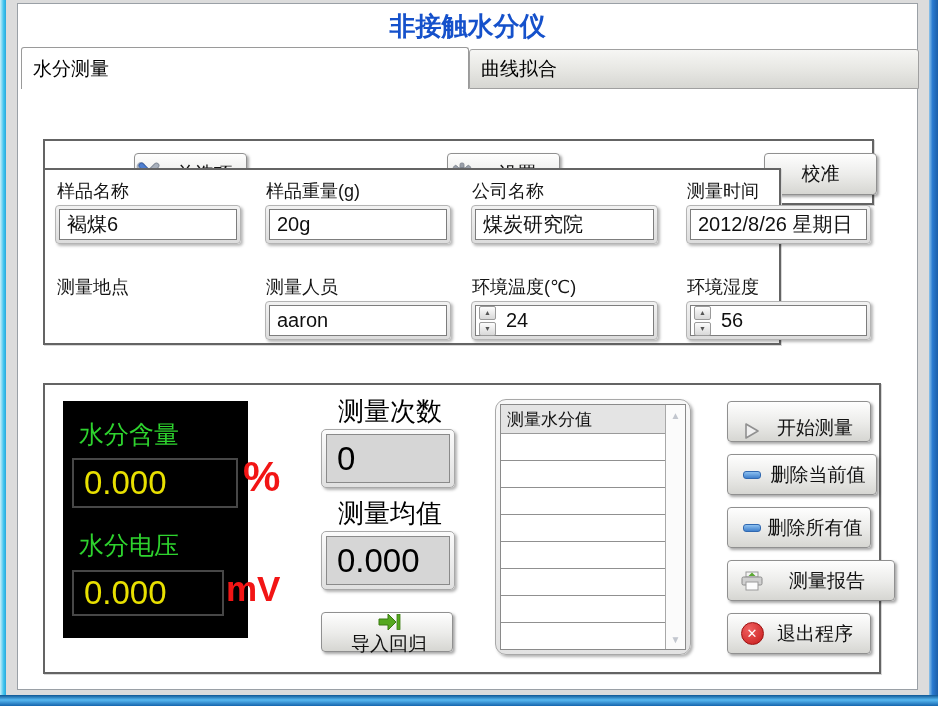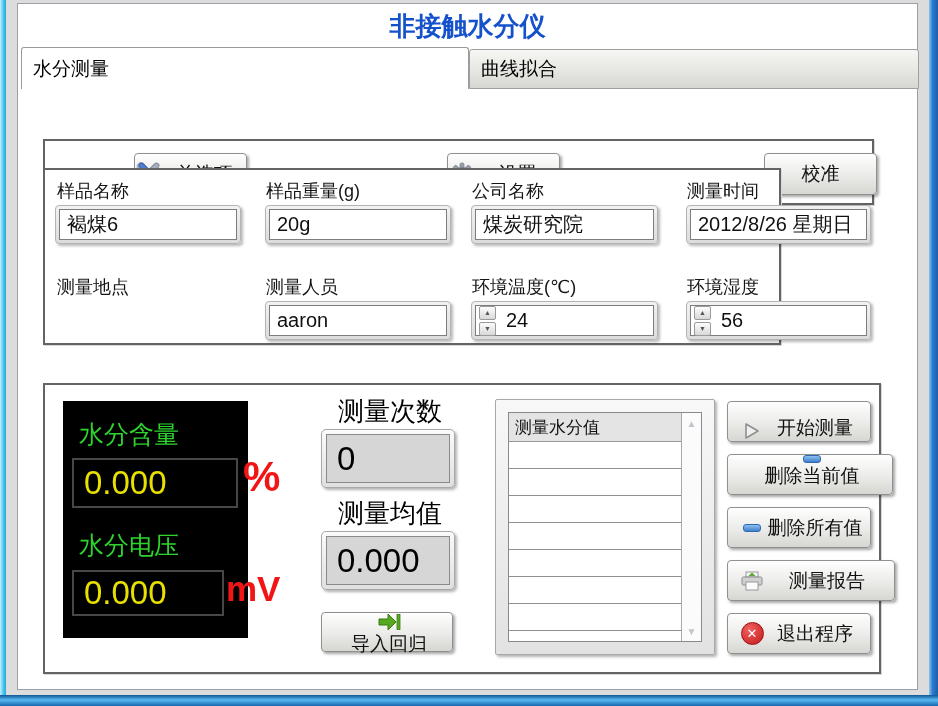--- a/index.html
+++ b/index.html
@@ -66,23 +66,23 @@
   .lcd-unit  { position:absolute; font-weight:bold; color:#f21515; }
 
   
   .cnt-label { position:absolute; width:150px; text-align:center; font-size:26px; color:#000; }
   .vbox { position:absolute; border-radius:5px; background:linear-gradient(#fbfbfb,#e0e0e0);
           border:1px solid #a8a8a8; box-shadow:2px 2px 3px rgba(0,0,0,0.3); padding:4px; }
   .vbox-inner { width:100%; height:100%; background:#d6d6d6; border:1px solid #8a8a8a;
                 display:flex; align-items:center; padding-left:10px; font-size:33px; color:#000; }
 
   
-  .listframe { position:absolute; left:475px; top:397px; width:220px; height:256px;
-               border-radius:2px; background:linear-gradient(#f8f8f8,#e2e2e2);
-               border:1px solid #a8a8a8; box-shadow:2px 2px 3px rgba(0,0,0,0.3); padding:12px; }
+  .listframe { position:absolute; left:475px; top:397px; width:196px; height:256px;
+               border-radius:11px; background:linear-gradient(#f8f8f8,#e2e2e2);
+               border:1px solid #a8a8a8; box-shadow:2px 2px 3px rgba(0,0,0,0.3); padding:4px; }
   .list-inner { position:relative; width:100%; height:100%; background:#fff;
                 border:1px solid #8a8a8a; overflow:hidden; }
   .list-header { position:absolute; left:0; top:0; right:20px; height:29px;
                  background:#e4e4e4; border-bottom:1px solid #9a9a9a;
                  display:flex; align-items:center; padding-left:6px; font-size:17px; color:#111; }
   .list-row { position:absolute; left:0; right:20px; height:27px; border-bottom:1px solid #909090; }
   .scrollbar { position:absolute; right:0; top:0; bottom:0; width:20px; background:#fbfbfb;
                border-left:1px solid #a8a8a8; }
   .scroll-arrow { position:absolute; left:0; width:19px; height:20px; display:flex;
                   align-items:center; justify-content:center; font-size:10px; color:#c2c6ce; }
@@ -254,21 +254,21 @@
       </div>
 
       <div class="btn3d act-btn" style="left:682px;top:16px;width:144px;height:41px;align-items:flex-end;">
         <span class="ic">
           <svg width="20" height="20">
               <polygon points="4,3 16,10 4,17" fill="#f0f0f0" stroke="#909090" stroke-width="1.6" stroke-linejoin="round"></polygon>
             </svg>
         </span>
         <span class="lbl-flex">开始测量</span>
       </div>
-      <div class="btn3d act-btn" style="left:682px;top:69px;width:166px;height:41px;flex-direction:column;">
+      <div class="btn3d act-btn" style="left:682px;top:69px;width:150px;height:41px;">
         <span class="ic">
             <span class="minus-icon"></span>
           </span>
         <span class="lbl-flex">删除当前值</span>
       </div>
       <div class="btn3d act-btn" style="left:682px;top:122px;width:144px;height:41px;">
         <span class="ic">
             <span class="minus-icon"></span>
           </span>
         <span class="lbl-flex">删除所有值</span>

